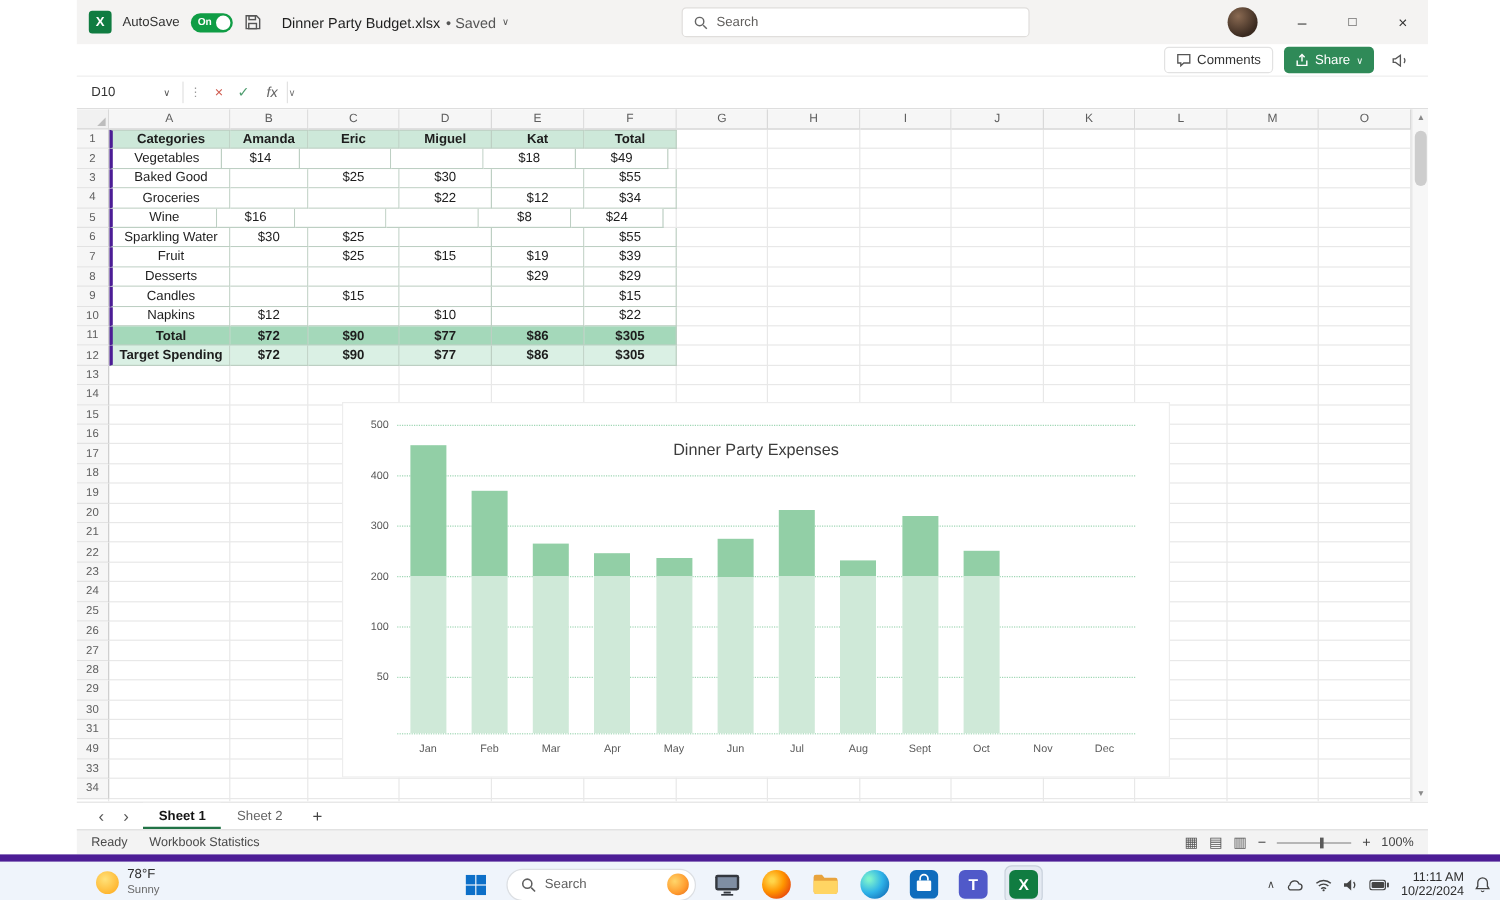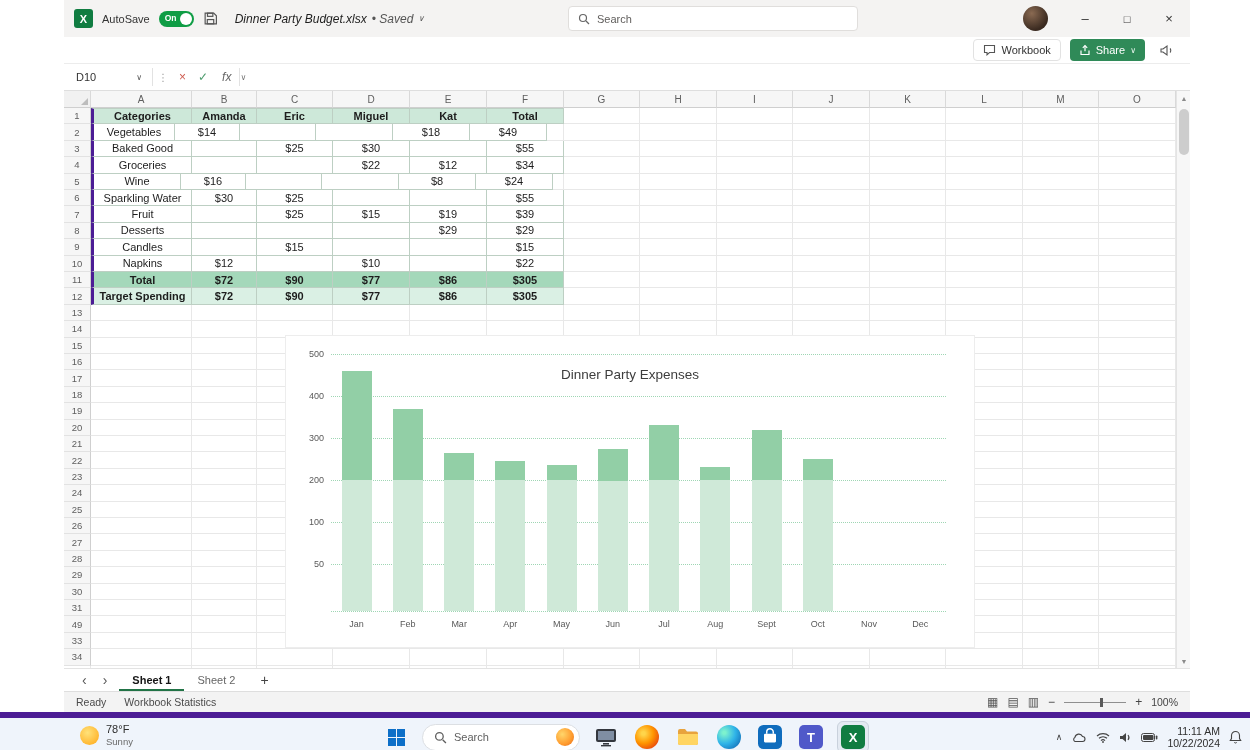--- a/index.html
+++ b/index.html
@@ -9,21 +9,21 @@
   .window{position:absolute;left:64px;top:0;width:1126px;height:712px;background:#fff;}
 
   
   .titlebar{position:absolute;left:0;top:0;right:0;height:37px;background:#f4f3f2;display:flex;align-items:center;padding-left:10px;}
   .tb-left{display:flex;align-items:center;gap:9px;}
   .xl-icon{width:19px;height:19px;background:#107c41;border-radius:3px;color:#fff;font-weight:bold;font-size:11px;display:flex;align-items:center;justify-content:center;}
   .autosave-label{font-size:11px;color:#333;}
   .toggle{width:35px;height:16px;border-radius:9px;background:#0f9d45;position:relative;cursor:pointer;}
   .toggle .tg-on{position:absolute;left:6px;top:2.5px;color:#fff;font-size:8.5px;font-weight:bold;}
   .toggle .knob{position:absolute;right:2px;top:2px;width:12px;height:12px;background:#fff;border-radius:50%;}
-  .doc-title{display:flex;align-items:center;gap:5px;margin-left:8px;font-size:12px;color:#1f1f1f;font-style:italic;}
+  .doc-title{display:flex;align-items:center;gap:5px;margin-left:8px;font-size:12px;color:#1f1f1f;}
   .doc-status{color:#555;}
   .chev{font-size:8px;color:#555;}
   .tb-search{position:absolute;left:504px;top:6px;width:290px;height:25px;background:#fff;border:1px solid #e0dedc;border-radius:4px;display:flex;align-items:center;padding:0 9px;gap:7px;font-size:11px;color:#605e5c;}
   .tb-right{position:absolute;right:0;top:0;height:37px;display:flex;align-items:center;}
   .avatar{width:25px;height:25px;border-radius:50%;background:radial-gradient(circle at 35% 30%,#8a6a52,#3a2a20 70%);margin-right:16px;cursor:pointer;}
   .winbtn{width:42px;height:37px;display:flex;align-items:center;justify-content:center;font-size:13px;color:#333;cursor:pointer;}
   .winbtn.max{font-size:11px;}
 
   
   .menubar{position:absolute;top:37px;left:0;right:0;height:27px;background:#fff;border-bottom:1px solid #ececec;display:flex;align-items:center;padding-left:8px;}
@@ -155,21 +155,21 @@
         <div class="winbtn">×</div>
       </div>
     </div>
 
     <div class="menubar">
       <div class="menubar-right">
         <div class="btn-comments">
           <svg width="13" height="12" viewBox="0 0 13 12" fill="none" stroke="#555" stroke-width="1.1">
               <path d="M1.5 1.5h10v7h-5L4 10.8V8.5H1.5z"></path>
             </svg>
-          <span>Workbook</span>
+          <span>Comments</span>
         </div>
         <div class="btn-share">
           <svg width="12" height="12" viewBox="0 0 12 12" fill="none" stroke="#fff" stroke-width="1.2">
               <path d="M6 7.2V1.8"></path>
               <path d="M3.8 3.8L6 1.5l2.2 2.3"></path>
               <path d="M2 6.5v4h8v-4"></path>
             </svg>
           <span>Share</span>
           <span class="chev">∨</span>
         </div>
@@ -306,21 +306,21 @@
       <div id="xtable">
           <div class="trow thead" style="top: 0px; height: 16.4px;">
             <div class="tcell" style="width: 101px;">Categories</div>
             <div class="tcell" style="width: 65px;">Amanda</div>
             <div class="tcell" style="width: 76px;">Eric</div>
             <div class="tcell" style="width: 77px;">Miguel</div>
             <div class="tcell" style="width: 77px;">Kat</div>
             <div class="tcell" style="width: 77px;">Total</div>
           </div>
           <div class="trow " style="top: 16.4px; height: 16.4px;">
-            <div class="tcell" style="width: 84px;">Vegetables</div>
+            <div class="tcell" style="width: 94px;">Vegetables</div>
             <div class="tcell" style="width: 65px;">$14</div>
             <div class="tcell" style="width: 76px;"></div>
             <div class="tcell" style="width: 77px;"></div>
             <div class="tcell" style="width: 77px;">$18</div>
             <div class="tcell" style="width: 77px;">$49</div>
           </div>
           <div class="trow " style="top: 32.8px; height: 16.4px;">
             <div class="tcell" style="width: 101px;">Baked Good</div>
             <div class="tcell" style="width: 65px;"></div>
             <div class="tcell" style="width: 76px;">$25</div>

